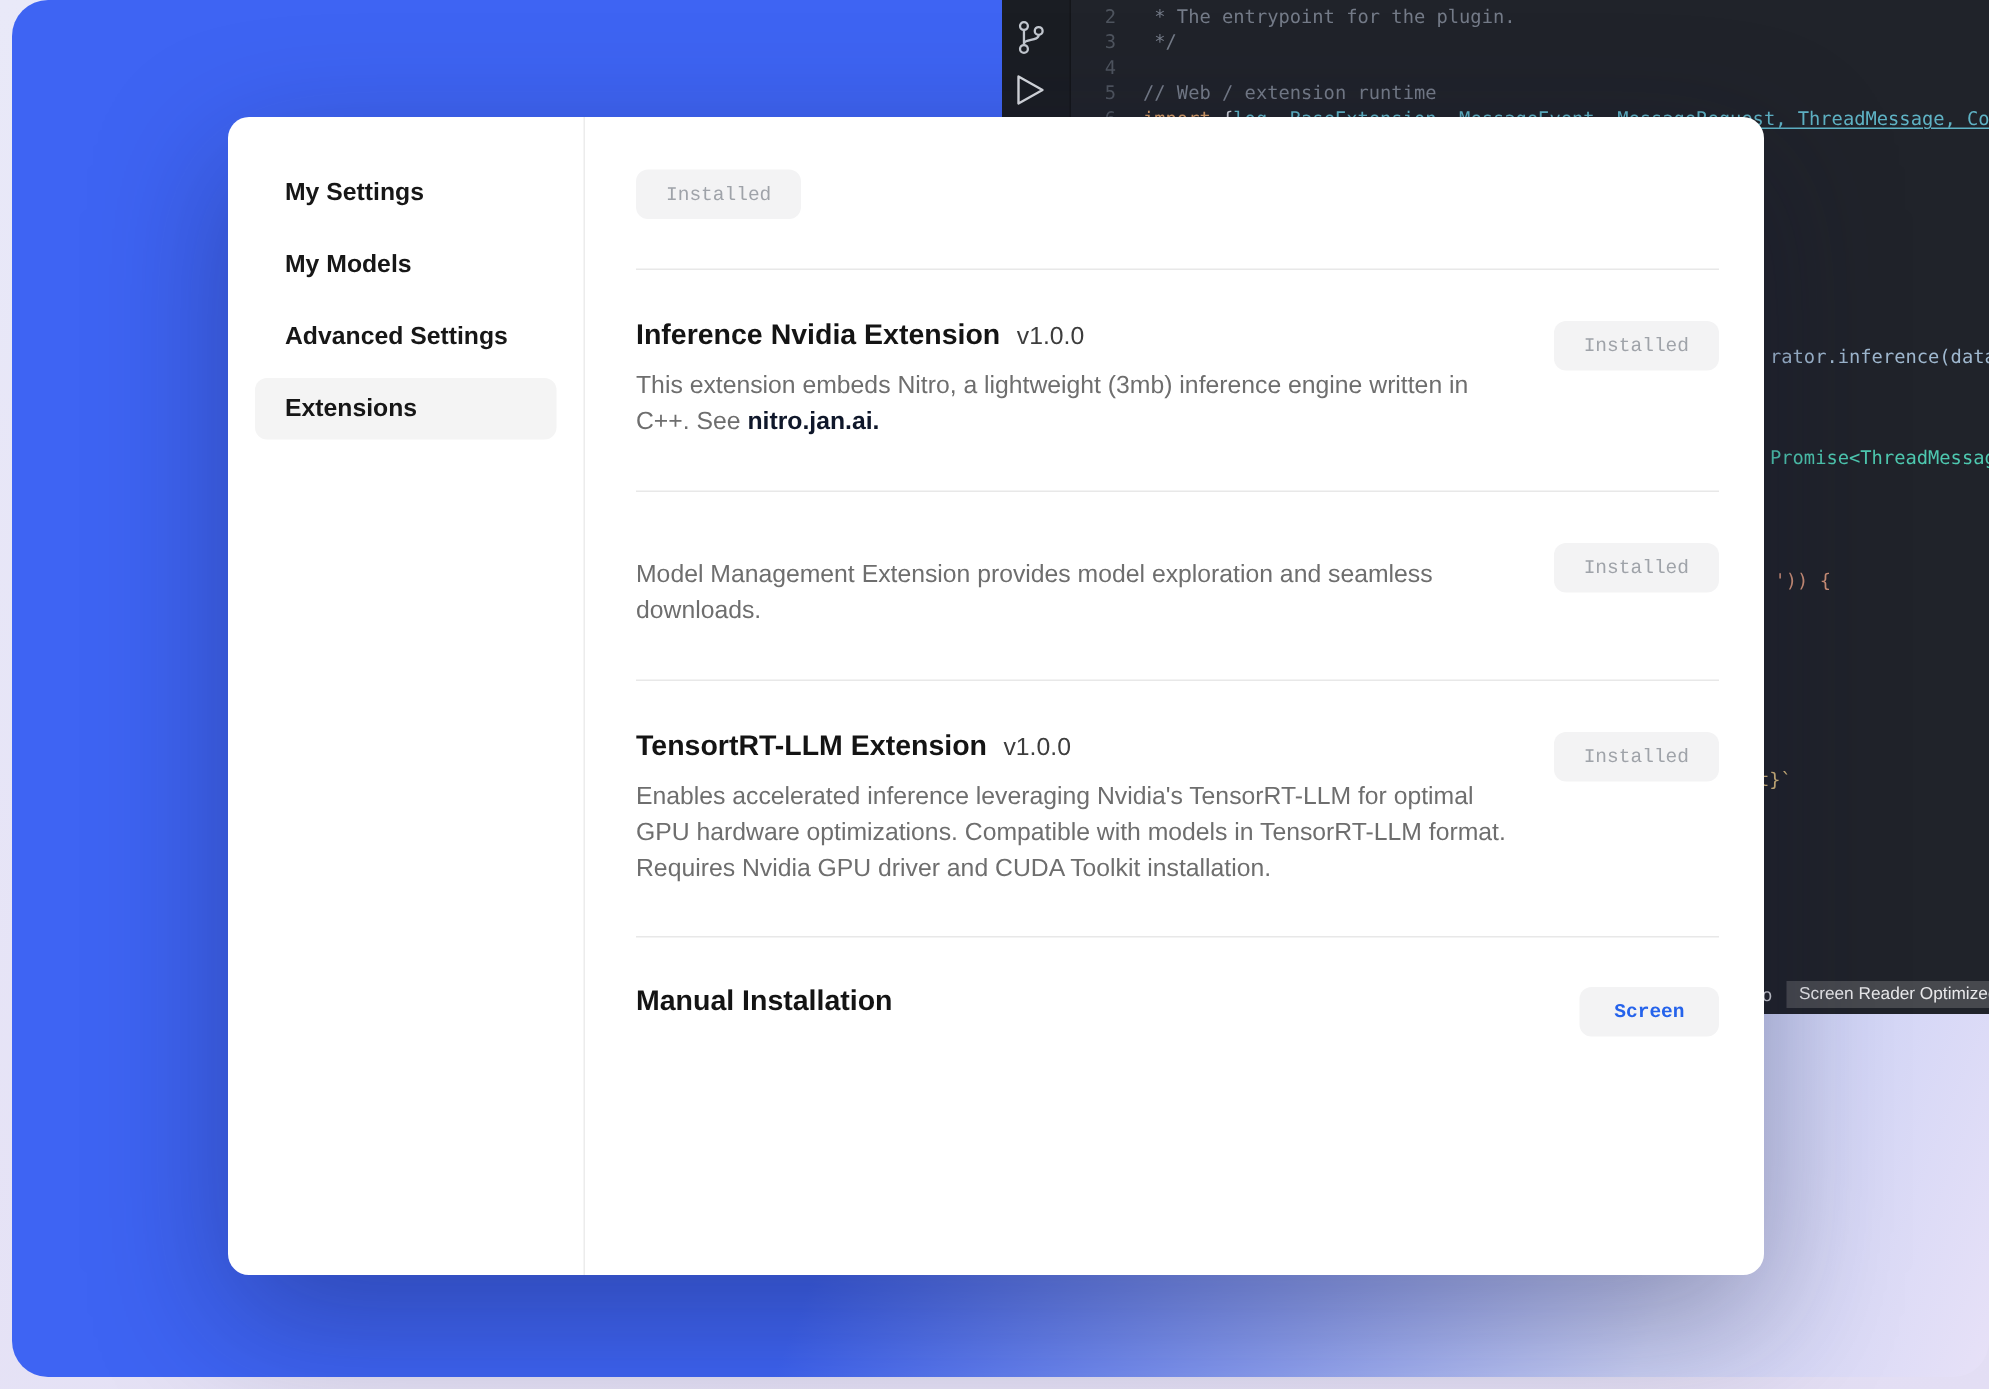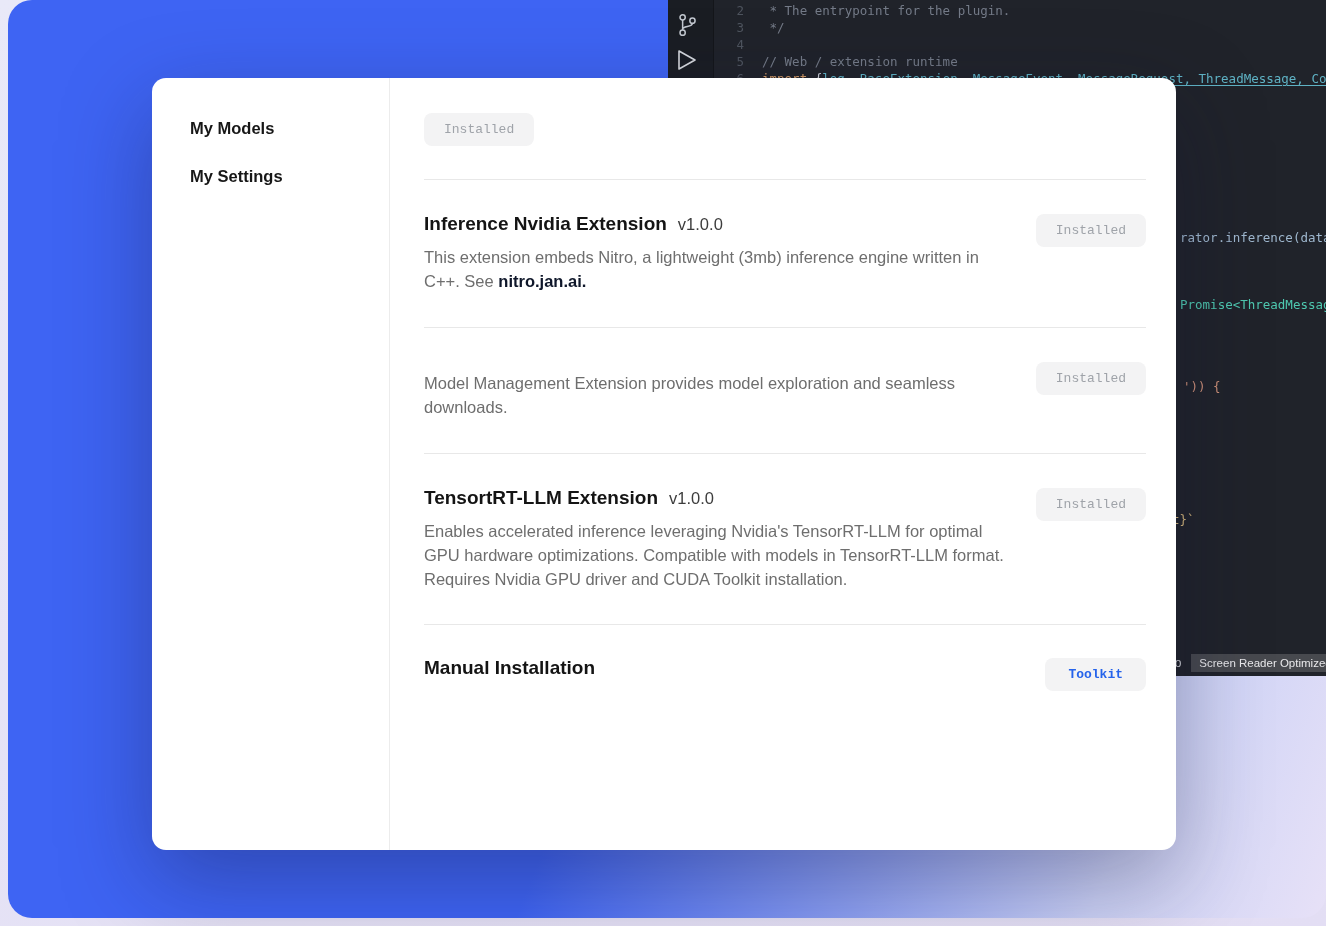--- a/index.html
+++ b/index.html
@@ -115,22 +115,24 @@
 
     <div class="status">
       <span class="status-left">go</span>
       <span class="status-badge">Screen Reader Optimized</span>
     </div>
   </div>
 
   <div class="modal">
 
     <aside class="sidebar">
+      <div class="nav-item">My Settings</div>
       <div class="nav-item">My Models</div>
-      <div class="nav-item">My Settings</div>
+      <div class="nav-item">Advanced Settings</div>
+      <div class="nav-item active">Extensions</div>
     </aside>
 
     <main class="content">
 
       <div class="section first">
         <button class="btn">Installed</button>
       </div>
 
       <div class="section">
         <div class="sec-left">
@@ -158,18 +160,18 @@
         </div>
         <button class="btn">Installed</button>
       </div>
 
       <div class="section last">
         <div class="sec-left">
           <div>
             <span class="sec-title">Manual Installation</span>
           </div>
         </div>
-        <button class="btn btn-select">Toolkit</button>
+        <button class="btn btn-select">Screen</button>
       </div>
 
     </main>
   </div>
 </div>
 
 </body></html>

